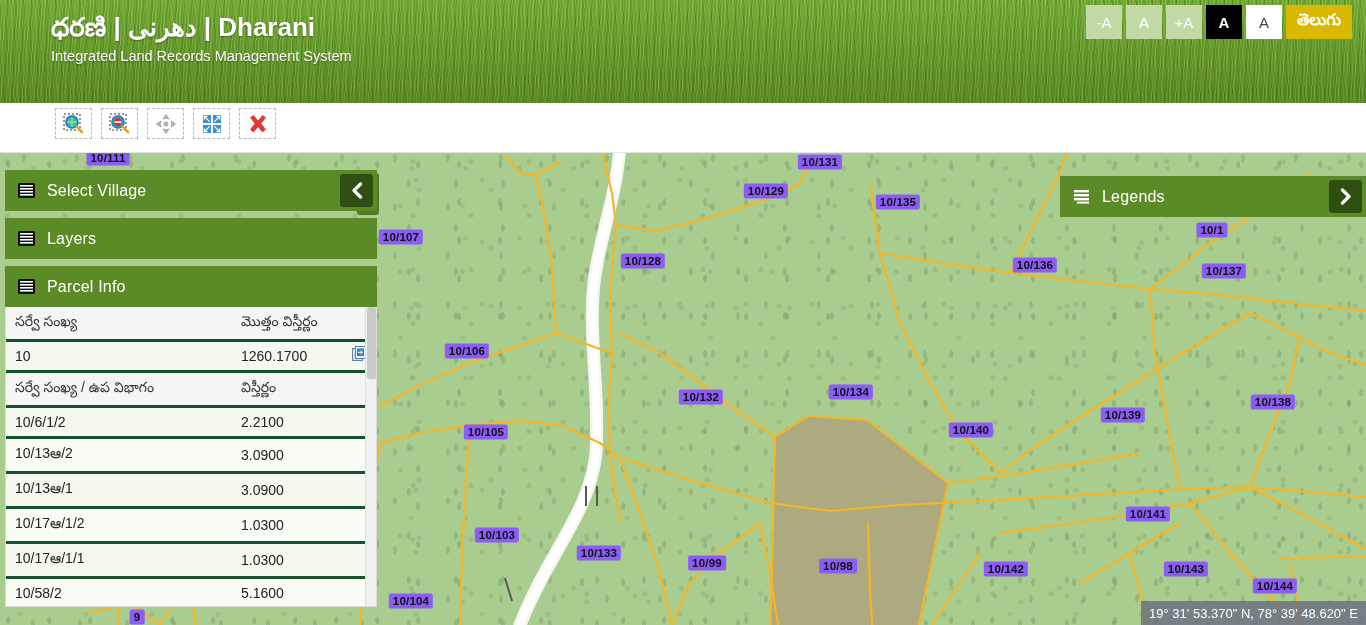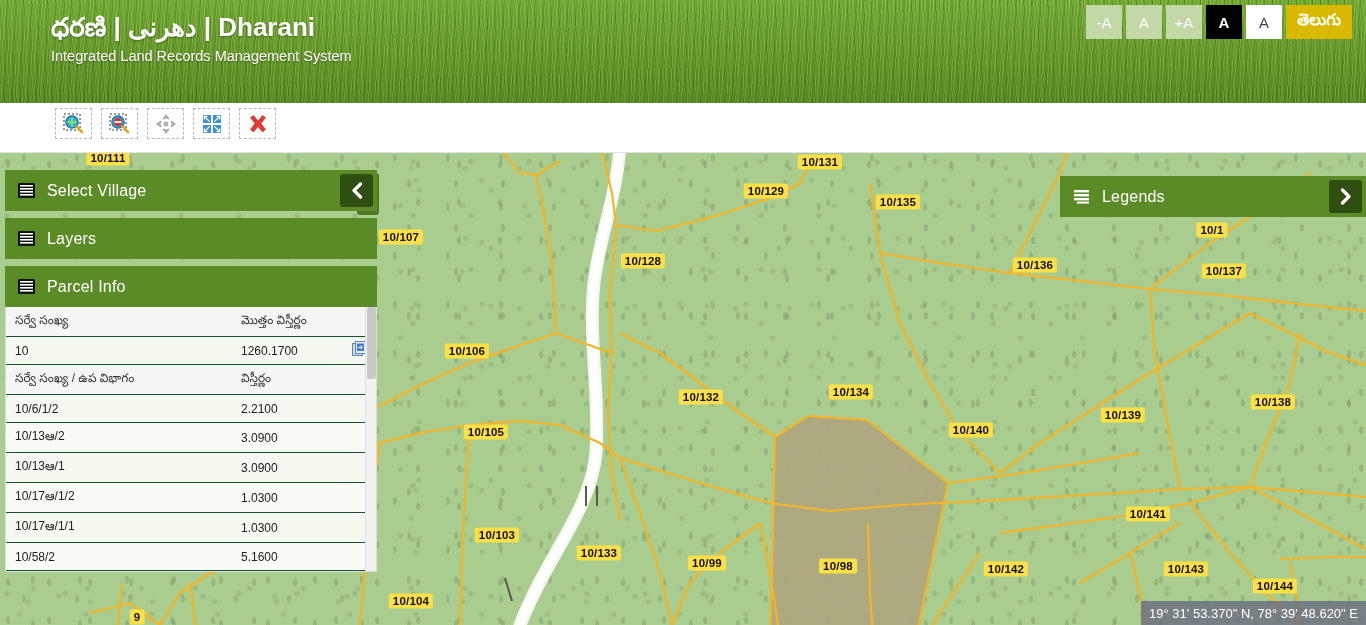--- a/index.html
+++ b/index.html
@@ -100,21 +100,21 @@
     position: absolute; inset: 0;
     background-image:
       radial-gradient(ellipse 3px 6px at 20% 30%, rgba(110,140,90,0.35) 0 60%, transparent 70%),
       radial-gradient(ellipse 3px 6px at 70% 70%, rgba(110,140,90,0.33) 0 60%, transparent 70%),
       radial-gradient(ellipse 3px 6px at 45% 10%, rgba(110,140,90,0.30) 0 60%, transparent 70%);
     background-size: 41px 38px, 47px 44px, 53px 49px;
   }
   .map-svg { position: absolute; left: 0; top: 0; }
 
   .plabel {
-    position: absolute; background: #fde047; color: #111111;
+    position: absolute; background: #8b5cf6; color: #111111;
     font-size: 11.5px; font-weight: bold; line-height: 13px;
     padding: 1px 4px; border-radius: 2px; white-space: nowrap;
     transform: translate(-50%, -50%); letter-spacing: 0.2px;
   }
 
   
   .zoomctl { position: absolute; left: 357px; top: 20px; width: 22px; z-index: 6; }
   .zoomctl div {
     width: 22px; height: 21px; background: #4f7a22; color: #ffffff;
     display: flex; align-items: center; justify-content: center;
@@ -137,22 +137,22 @@
     justify-content: center; border-radius: 3px; cursor: pointer;
   }
   .panel-gap { height: 7px; }
 
   .parcel-table {
     background: #ffffff; border: 1px solid #dcdcdc; border-top: none;
     max-height: 300px; overflow: hidden; position: relative;
   }
   .ptable { width: 100%; border-collapse: collapse; table-layout: fixed; }
   .ptable td {
-    font-size: 12px; color: #222222; padding: 6px 8px 6px 9px;
-    border-bottom: 1px solid #14532d; height: 28px; overflow: hidden;
+    font-size: 14px; color: #222222; padding: 6px 8px 6px 9px;
+    border-bottom: 3px solid #14532d; height: 28px; overflow: hidden;
     white-space: nowrap;
   }
   .ptable td.c2 { width: 118px; }
   .ptable td.c3 { width: 26px; padding: 0 2px; }
   .row-head td { background: #f5f5f5; color: #333333; }
   .row-data td { background: #f4f8ee; }
   .ptable tr:nth-child(odd).row-data td { background: #f9fbf5; }
   .scrollbar {
     position: absolute; right: 0; top: 0; width: 11px; height: 100%;
     background: #f1f1f1; border-left: 1px solid #e0e0e0;

